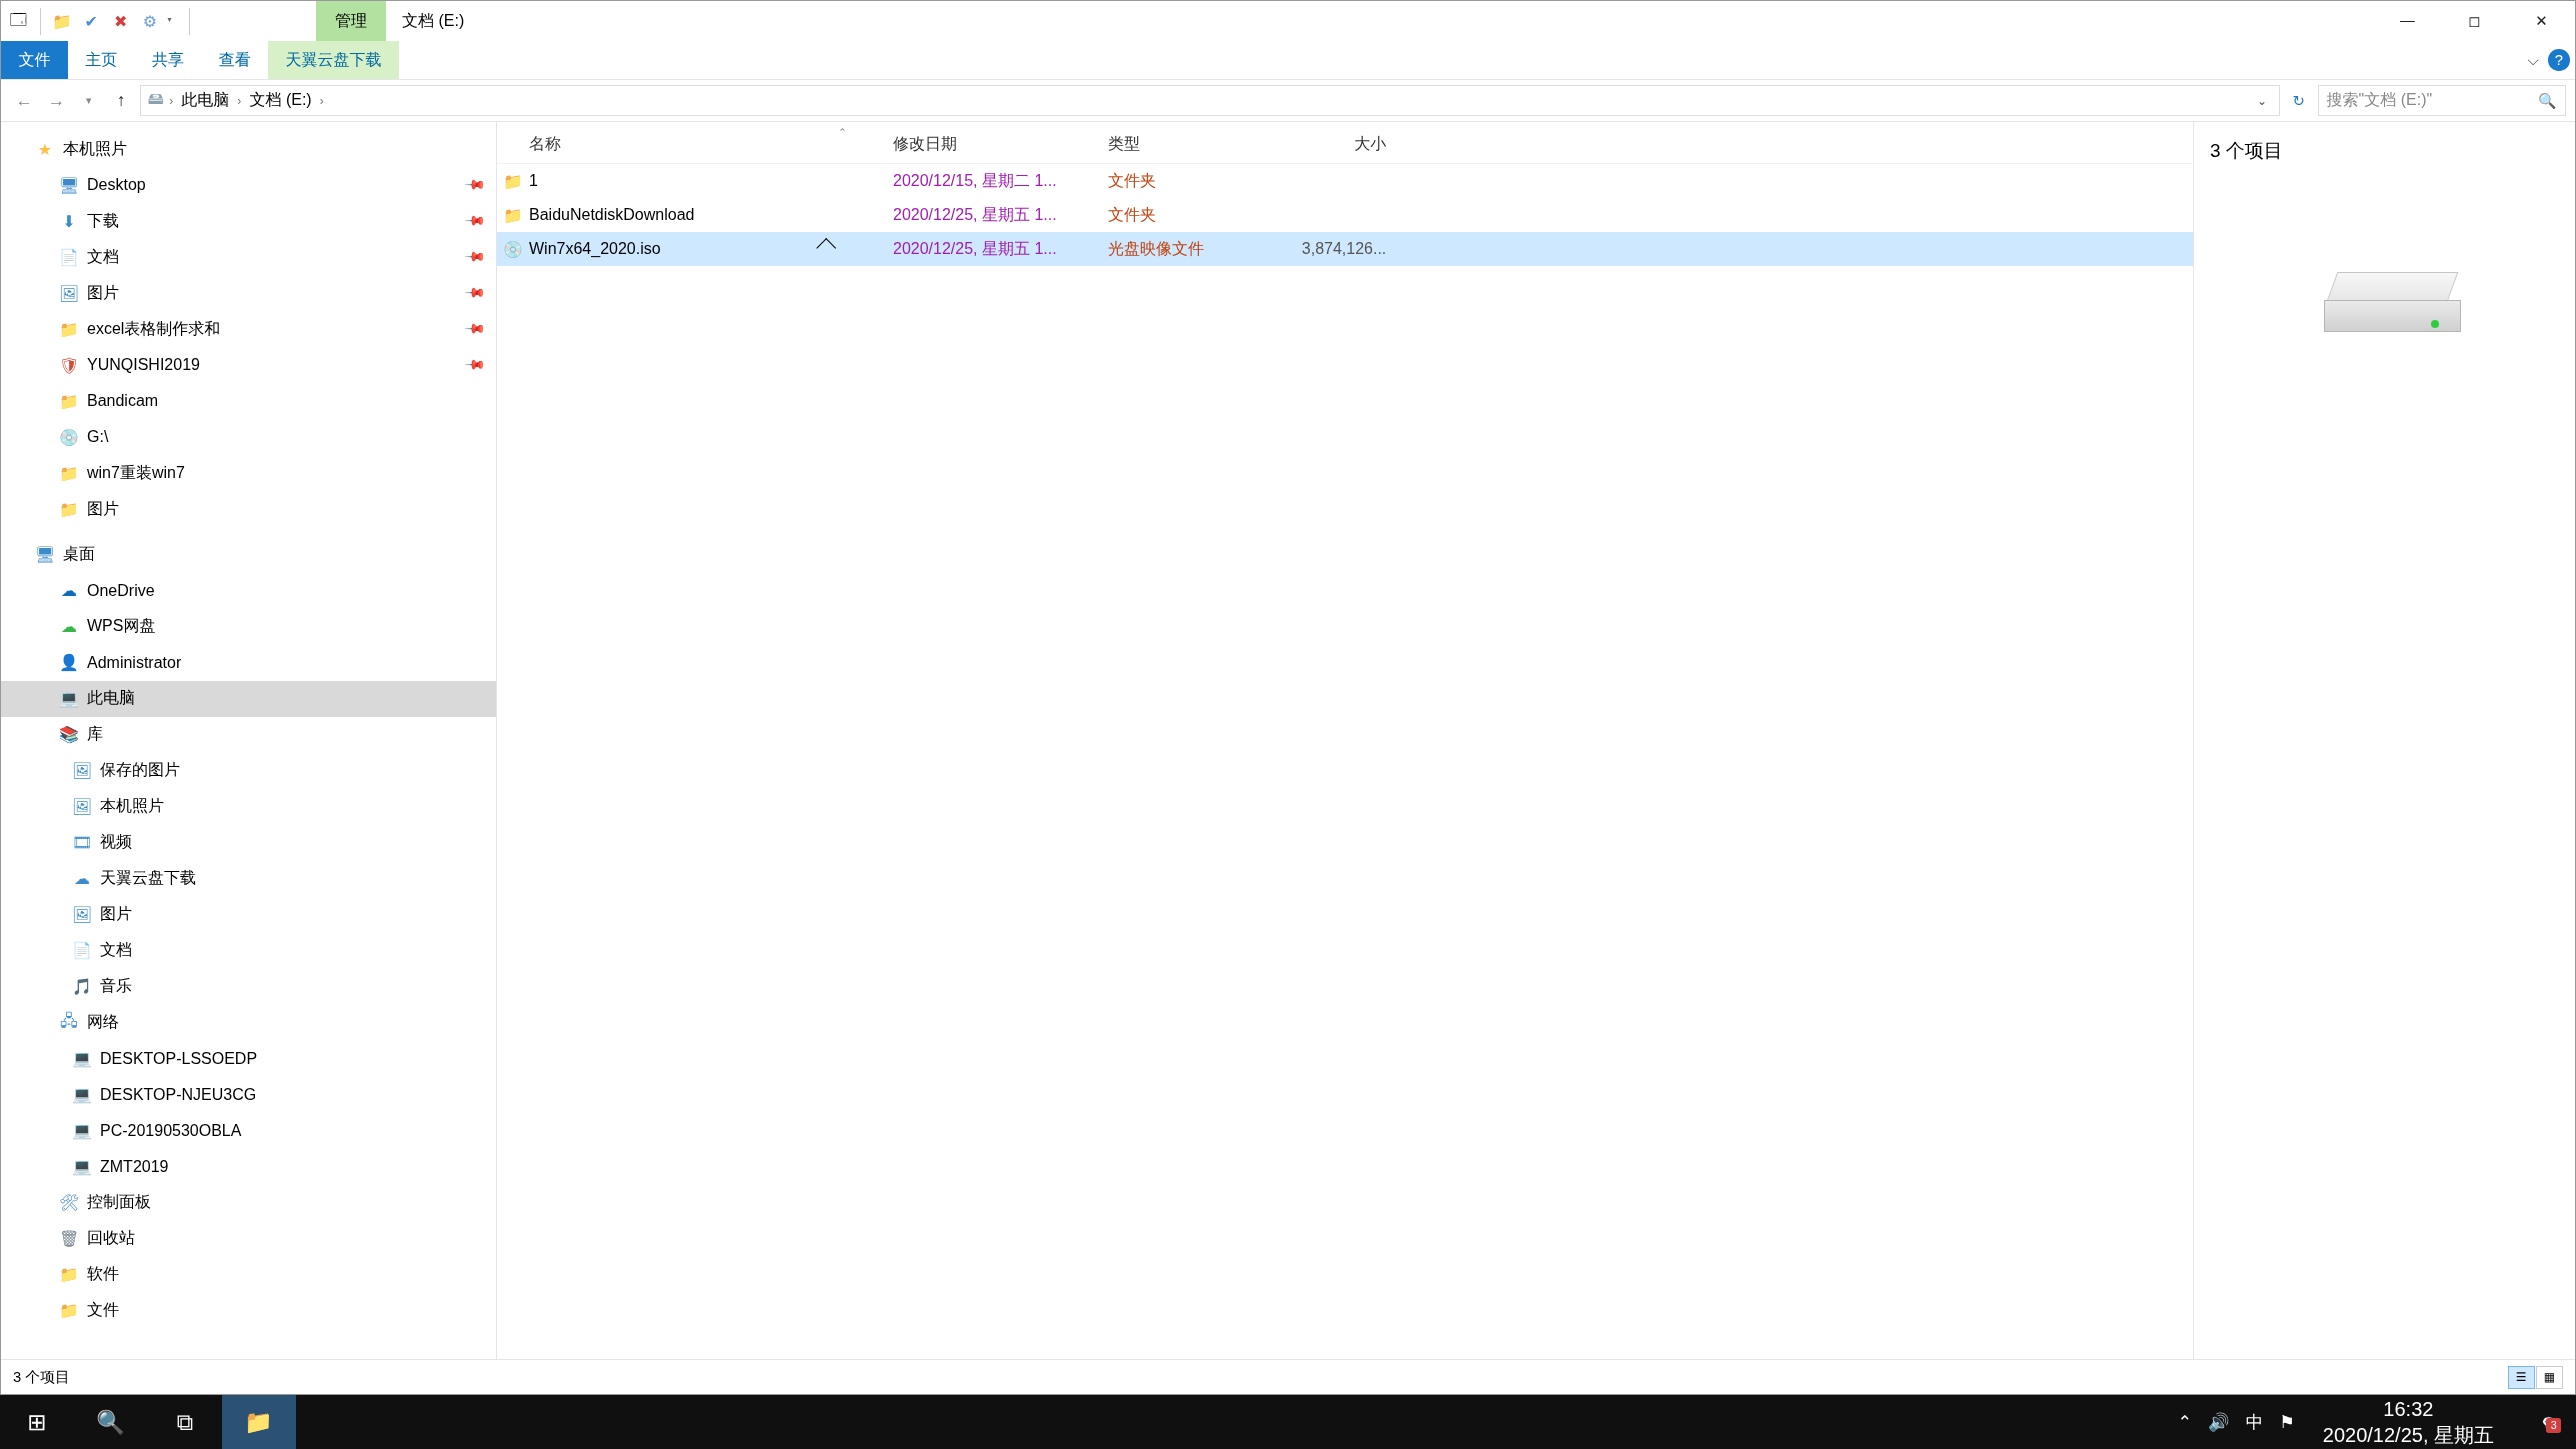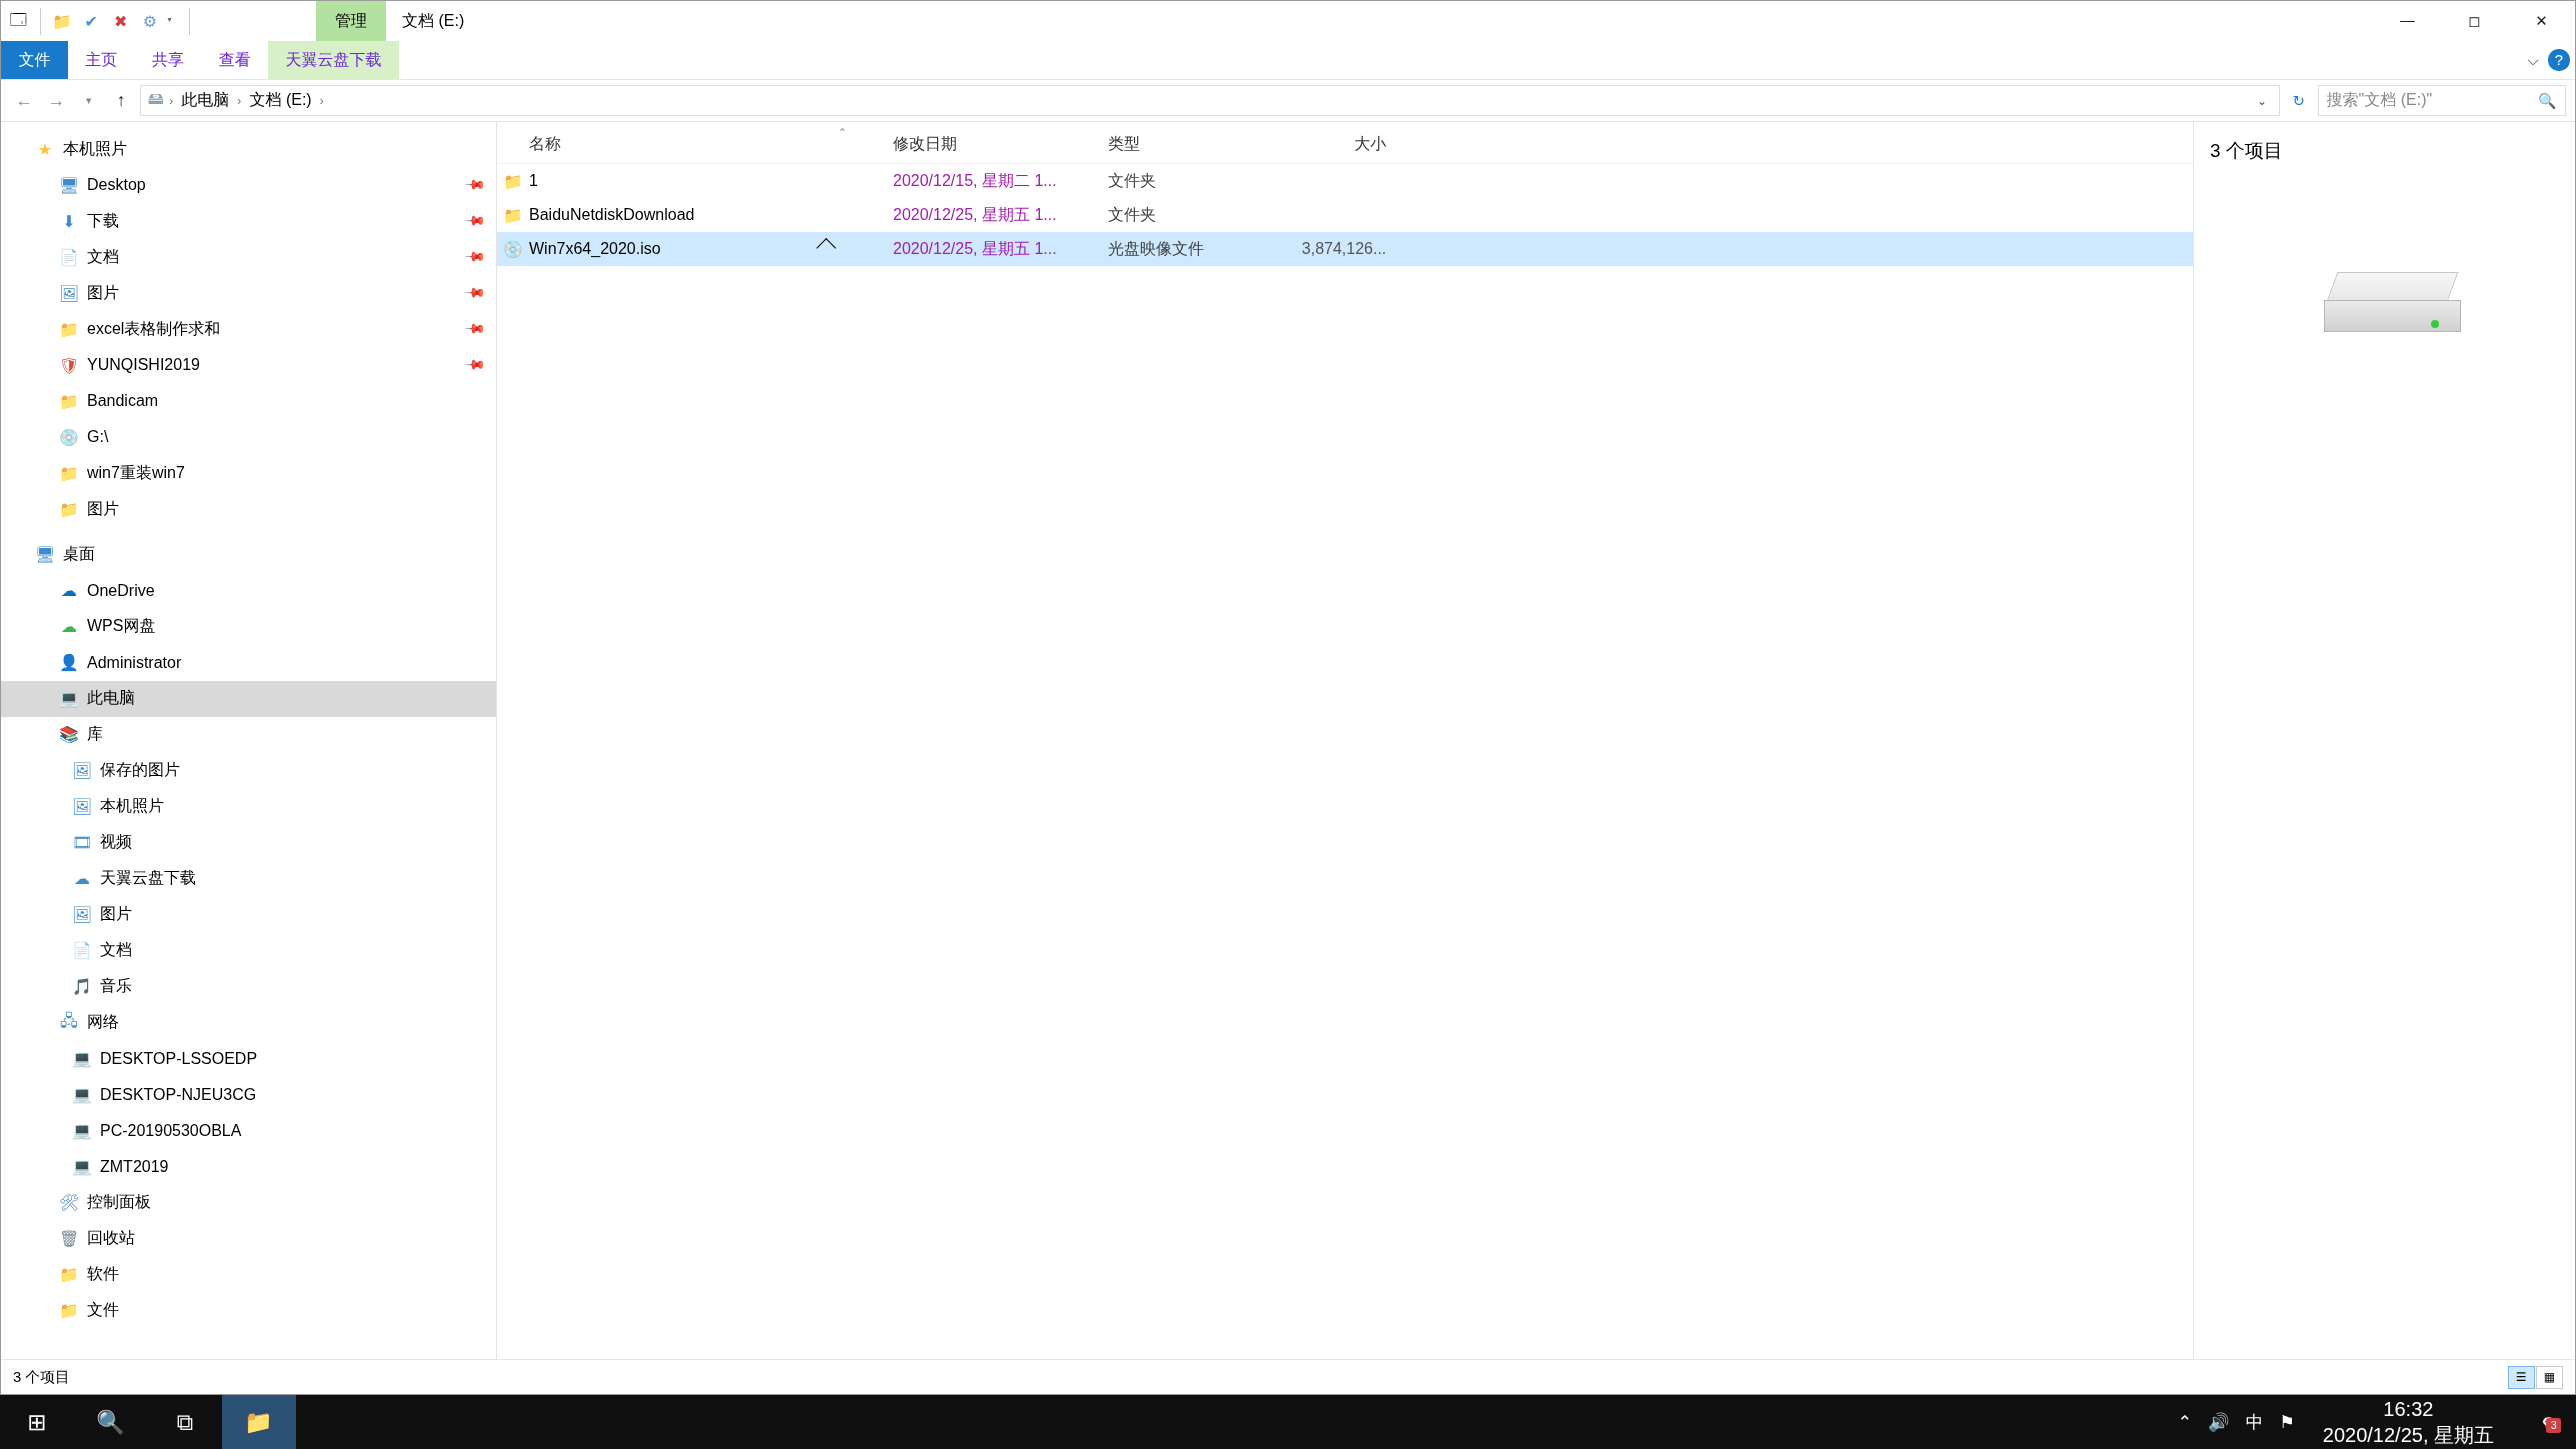--- a/index.html
+++ b/index.html
@@ -13,21 +13,21 @@
 .qat-sep{width:0.7px;height:27px;background:#ccc;margin:0 4px}
 .qat-drop{width:12px;height:12px;font-size:8px;color:#666}
 .title-center{position:absolute;left:315px;top:0;height:40px;display:flex;align-items:center;gap:0}
 .ctx-tab{background:#b3e19f;padding:2.7px 19px;font-size:16px;height:40px;display:flex;align-items:center}
 .loc-title{padding:0 16px;font-size:16px}
 .wincontrols{position:absolute;right:0;top:0;display:flex}
 .wc{width:67px;height:38px;display:flex;align-items:center;justify-content:center;font-size:14.8px;color:#222}
 
 
 .ribbon{height:39px;display:flex;align-items:stretch;border-bottom:1.3px solid #e5e5e5;position:relative}
-.rtab{padding:0 17.4px;display:flex;align-items:center;font-size:16px;color:#6d28d9}
+.rtab{padding:0 17.4px;display:flex;align-items:center;font-size:16px;color:#0369a1}
 .rtab.file{background:#1979ca;color:#fff}
 .rtab.ctx{background:#d7f0c8}
 .ribbon-right{position:absolute;right:5.4px;top:0;height:100%;display:flex;align-items:center;gap:9.4px}
 .chev-icon{font-size:14.8px;color:#555}
 .help-icon{width:21.5px;height:21.5px;border-radius:50%;background:#1979ca;color:#fff;display:flex;align-items:center;justify-content:center;font-size:14.8px}
 
 
 .addrbar{height:42px;display:flex;align-items:center;border-bottom:0.7px solid #e5e5e5;padding:0 9.4px;gap:5.4px}
 .navbtn{width:27px;height:27px;display:flex;align-items:center;justify-content:center;font-size:17.4px;color:#888}
 .navbtn.on{color:#222}
@@ -55,21 +55,21 @@
 .sort-caret{position:absolute;left:341px;top:0;font-size:10.7px;color:#888}
 .c-name{width:396px;padding-left:32px}
 .c-date{width:215px}
 .c-type{width:180px}
 .c-size{width:105px;text-align:right;padding-right:6.7px}
 .row{display:flex;height:34px;align-items:center;font-size:16px}
 .row.sel{background:#cde8ff}
 .r-icon{width:32px;text-align:center}
 .r-name{width:364px}
 .r-date{width:215px;color:#a21caf}
-.r-type{width:180px;color:#404040}
+.r-type{width:180px;color:#c2410c}
 .r-size{width:105px;text-align:right;color:#555;padding-right:6.7px}
 .cursor{position:relative}
 .cursor::after{content:"";position:absolute;width:13.4px;height:13.4px;left:322px;top:9.4px;border-left:1.3px solid #000;border-top:1.3px solid #000;transform:rotate(45deg)}
 
 .preview{width:382px;border-left:0.7px solid #e5e5e5;padding:16px;display:flex;flex-direction:column;align-items:center;gap:27px}
 .pv-title{font-size:19px;align-self:flex-start}
 .drive{width:121px;height:60px;position:relative;margin-top:81px}
 .drive-top{position:absolute;width:121px;height:29.5px;background:linear-gradient(#f7f7f7,#e6e6e6);transform:skewX(-20deg);left:8px;top:0;border:0.7px solid #c5c5c5}
 .drive-front{position:absolute;width:137px;height:32px;background:linear-gradient(#eaeaea,#d0d0d0);left:0;top:28px;border:0.7px solid #b5b5b5}
 .drive-led{position:absolute;width:8px;height:8px;background:#2ecc40;border-radius:50%;left:107px;top:48px}

